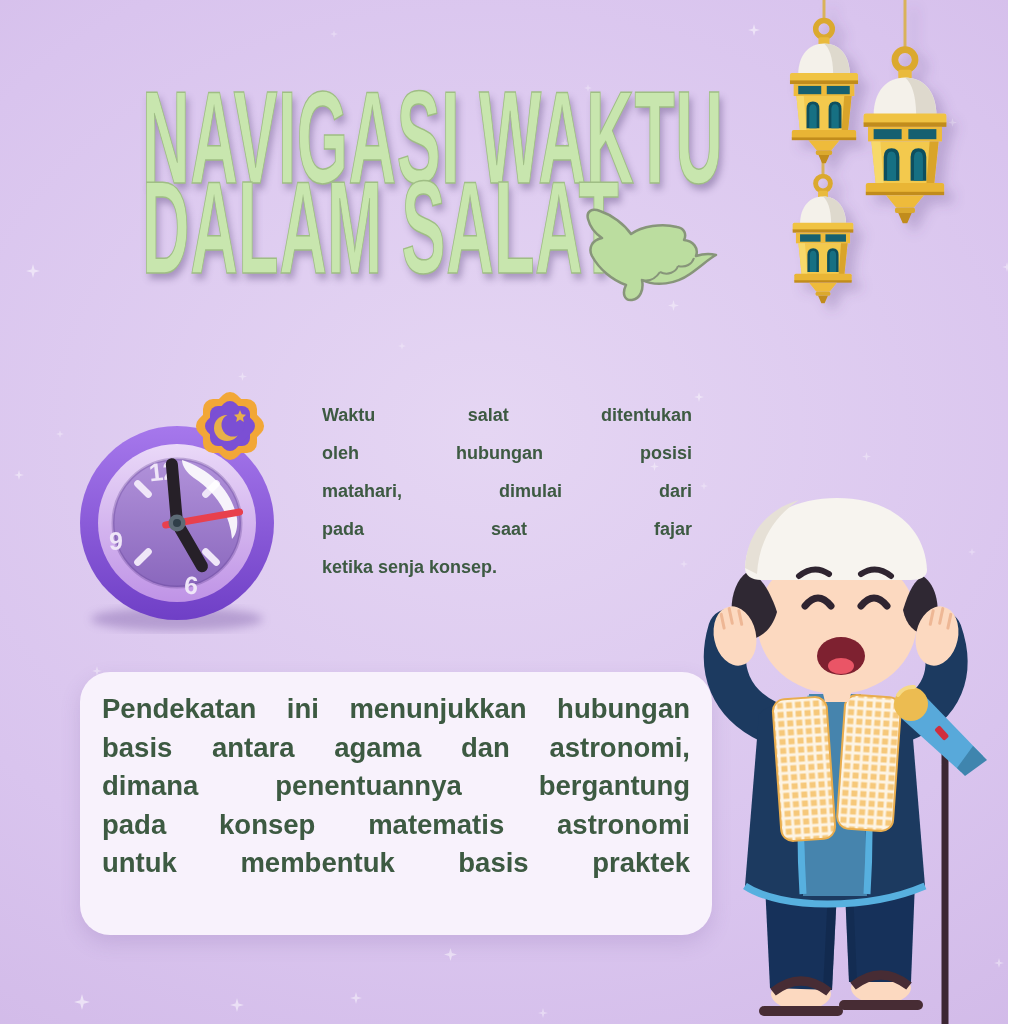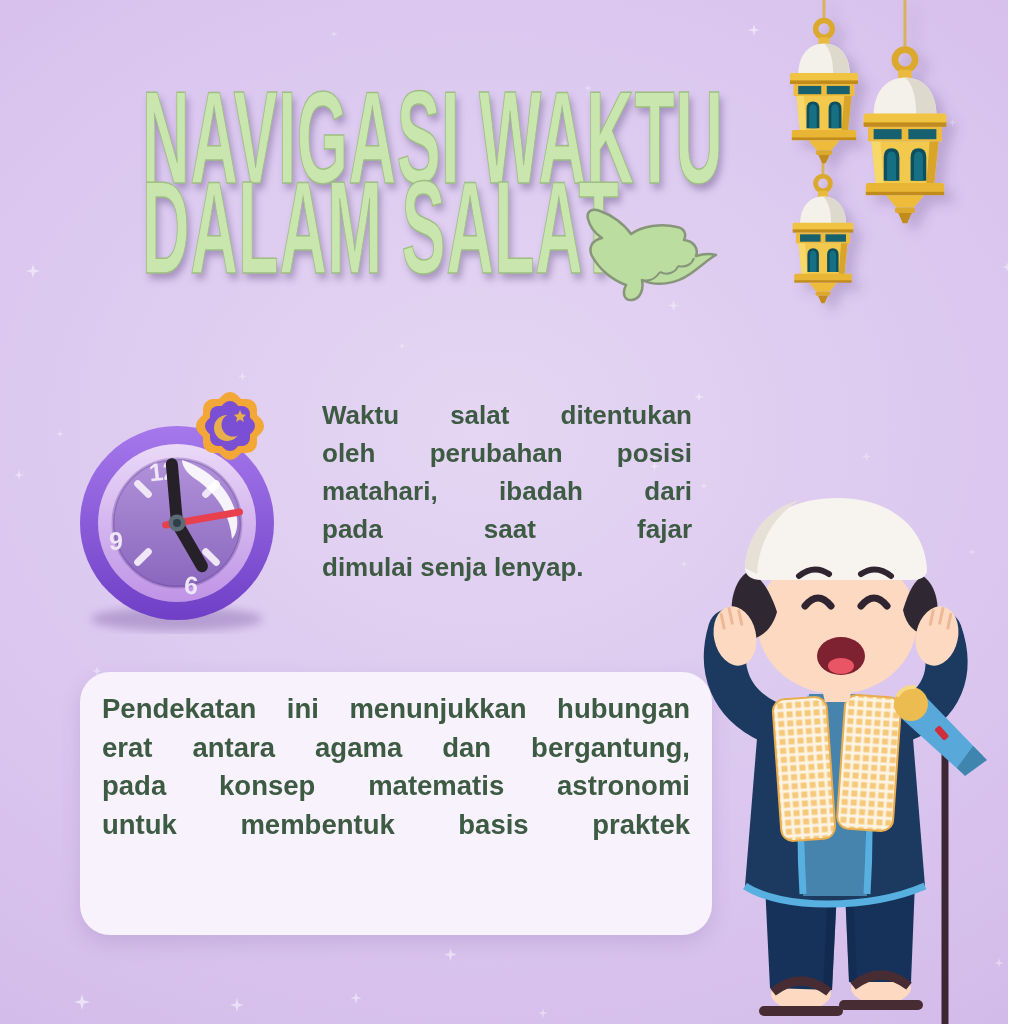--- a/index.html
+++ b/index.html
@@ -15,21 +15,21 @@
     font-size:132px;line-height:132px;white-space:nowrap;
     transform:scaleX(0.5);transform-origin:left top;letter-spacing:1px;
     -webkit-text-stroke:1.5px #9fbe84;
     text-shadow:6px 6px 10px rgba(100,80,130,0.45);
   }
   .title-line + .title-line{margin-top:-42px;}
   .lanterns{position:absolute;left:740px;top:0;width:284px;height:320px;}
   .dove{position:absolute;left:576px;top:206px;width:148px;height:100px;}
   .clock{position:absolute;left:58px;top:386px;width:240px;height:252px;}
   .intro{position:absolute;left:322px;top:396px;width:370px;
-    font-size:26px;font-weight:bold;color:var(--text_green,#3d5a42);}
+    font-size:18px;font-weight:bold;color:var(--text_green,#3d5a42);}
   .intro .jline{height:38px;line-height:38px;}
   .card{position:absolute;left:80px;top:672px;width:632px;height:263px;
     background:var(--card_bg,#f8f2fc);border-radius:30px;
     box-shadow:0 8px 20px rgba(110,80,150,0.18);}
   .detail{position:absolute;left:22px;right:22px;top:18px;
     font-size:27.5px;font-weight:bold;color:var(--text_green,#3d5a42);}
   .detail .jline{height:38.5px;line-height:38.5px;}
   .jline{text-align:justify;text-align-last:justify;white-space:nowrap;}
   .jline--end{text-align-last:left;}
   .boy{position:absolute;left:695px;top:480px;width:329px;height:544px;}
@@ -174,30 +174,31 @@
         <rect x="-20" y="-20" width="40" height="40" rx="8" transform="rotate(45)"></rect>
       </g>
       <circle cx="-3" cy="2" r="13" fill="#e7b04a"></circle>
       <circle cx="3" cy="-1" r="11.5" fill="#7b4fd4"></circle>
       <polygon points="10,-16 11.8,-11.8 16,-11.2 13,-8.2 13.8,-4 10,-6.4 6.2,-4 7,-8.2 4,-11.2 8.2,-11.8" fill="#e7b04a"></polygon>
     </g>
   </svg>
 
   <div class="intro">
     <div class="jline">Waktu salat ditentukan</div>
-    <div class="jline">oleh perubahan posisi</div>
-    <div class="jline">matahari, ibadah dari</div>
+    <div class="jline">oleh hubungan posisi</div>
+    <div class="jline">matahari, dimulai dari</div>
     <div class="jline">pada saat fajar</div>
-    <div class="jline jline--end">dimulai senja lenyap.</div>
+    <div class="jline jline--end">ketika senja konsep.</div>
   </div>
 
   <div class="card">
     <div class="detail">
       <div class="jline">Pendekatan ini menunjukkan hubungan</div>
-      <div class="jline">erat antara agama dan bergantung,</div>
+      <div class="jline">basis antara agama dan astronomi,</div>
+      <div class="jline">dimana penentuannya bergantung</div>
       <div class="jline">pada konsep matematis astronomi</div>
       <div class="jline">untuk membentuk basis praktek</div>
     </div>
   </div>
 
   <svg class="boy" viewBox="0 0 329 544" aria-hidden="true">
     <defs>
       <pattern id="plaid" width="18" height="18" patternUnits="userSpaceOnUse">
         <rect width="18" height="18" fill="#f6c87a"></rect>
         <path d="M0,4 H18 M0,13 H18 M4,0 V18 M13,0 V18" stroke="#ffffff" stroke-width="3" opacity="0.8"></path>

